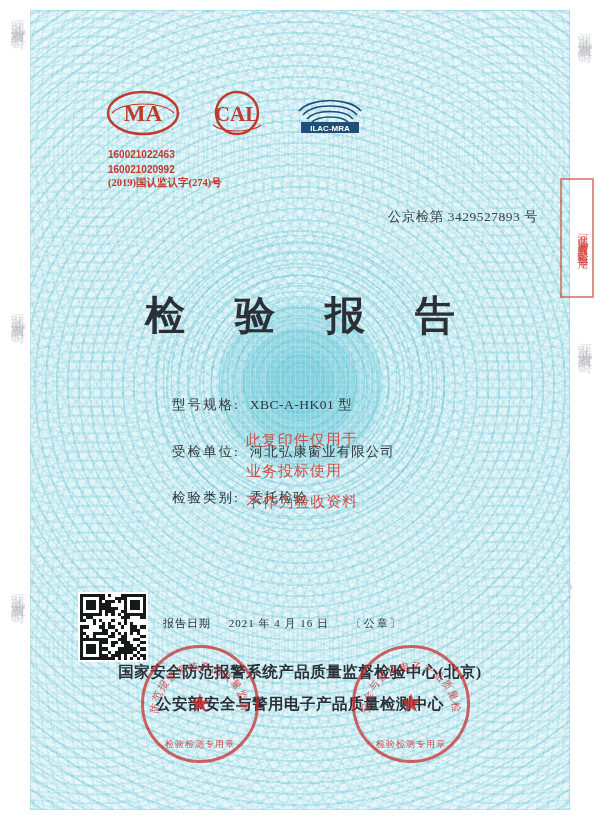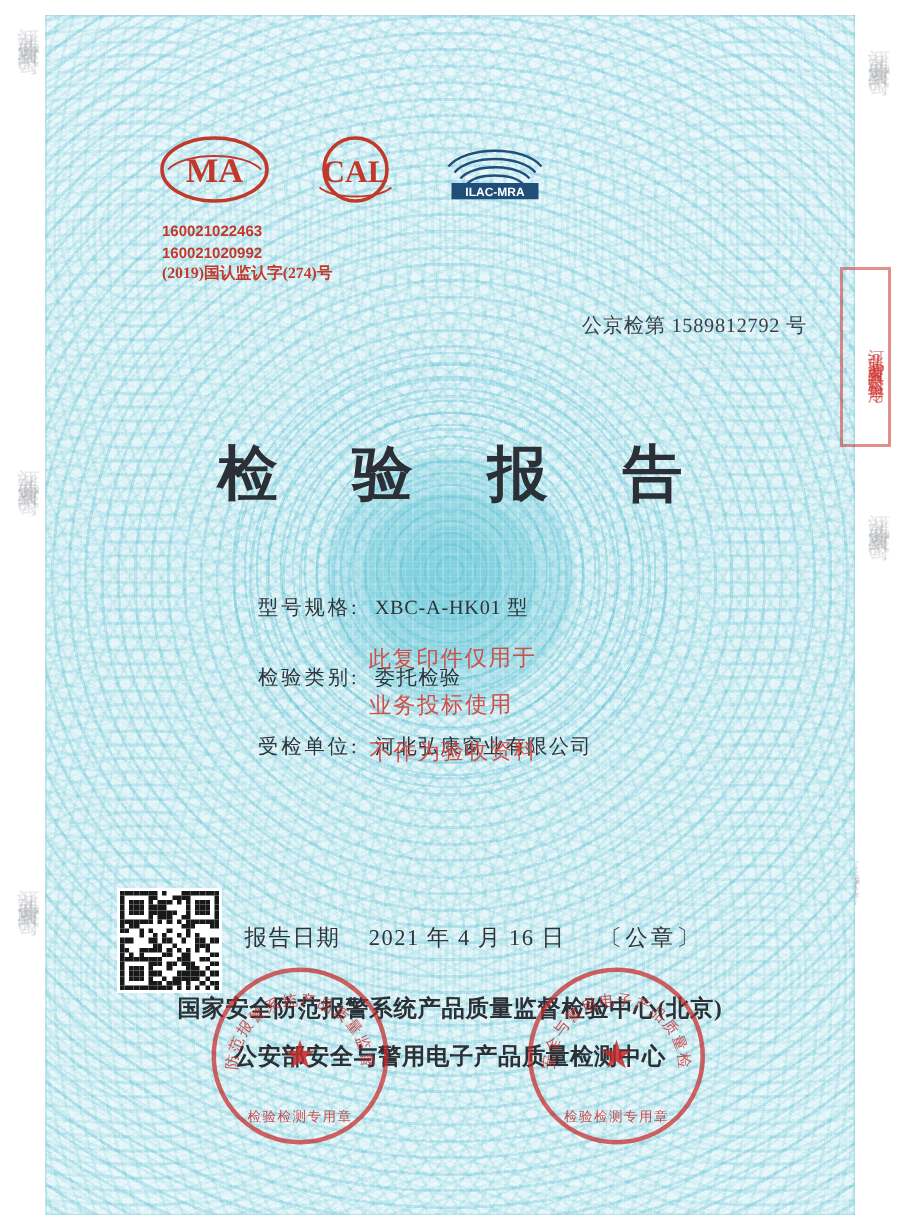--- a/index.html
+++ b/index.html
@@ -223,21 +223,21 @@
     display: grid;
     grid-template-columns: repeat(21, 1fr);
     grid-template-rows: repeat(21, 1fr);
   }
   .qr-grid i { background: #16181a; }
 
   .date-row {
     position: absolute;
     left: 163px;
     top: 616px;
-    font-size: 15px;
+    font-size: 11px;
     color: #2f343a;
     letter-spacing: 1px;
   }
   .date-row .seal-word {
     margin-left: 18px;
     letter-spacing: 2px;
   }
 
   
   .org1 {
@@ -374,36 +374,36 @@
 
 
     </div>
 
     <div class="cert-nums">
       <div>160021022463</div>
       <div class="line2">160021020992</div>
       <div class="red-cn">(2019)国认监认字(274)号</div>
     </div>
 
-    <div class="report-no">公京检第 1589812792 号</div>
+    <div class="report-no">公京检第 3429527893 号</div>
 
     <div class="title">检 验 报 告</div>
 
     <div class="fields">
       <div class="field-row mono">
         <span class="field-label">型号规格:</span>
         <span class="field-value">XBC-A-HK01 型</span>
       </div>
       <div class="field-row">
+        <span class="field-label">受检单位:</span>
+        <span class="field-value">河北弘康窗业有限公司</span>
+      </div>
+      <div class="field-row">
         <span class="field-label">检验类别:</span>
         <span class="field-value">委托检验</span>
-      </div>
-      <div class="field-row">
-        <span class="field-label">受检单位:</span>
-        <span class="field-value">河北弘康窗业有限公司</span>
       </div>
     </div>
 
     <div class="overprint">
       <div>此复印件仅用于</div>
       <div>业务投标使用</div>
       <div>不作为验收资料</div>
     </div>
 
     <div class="qr">

